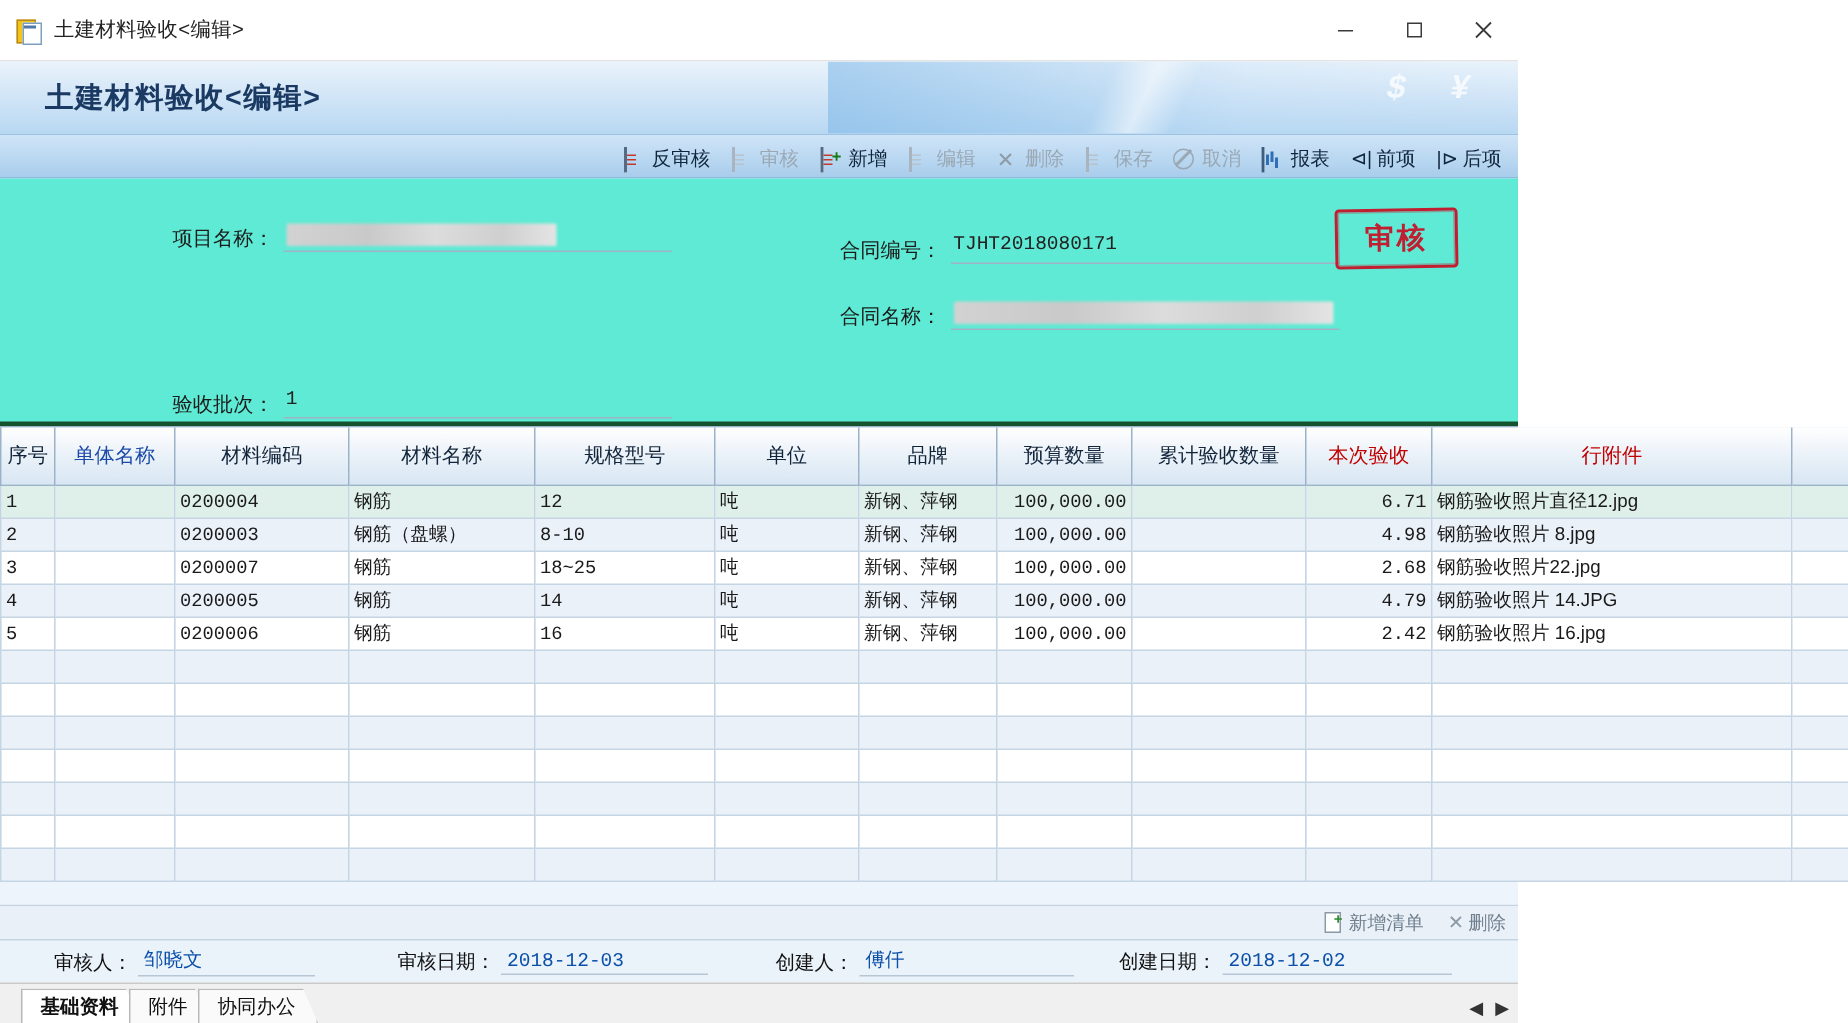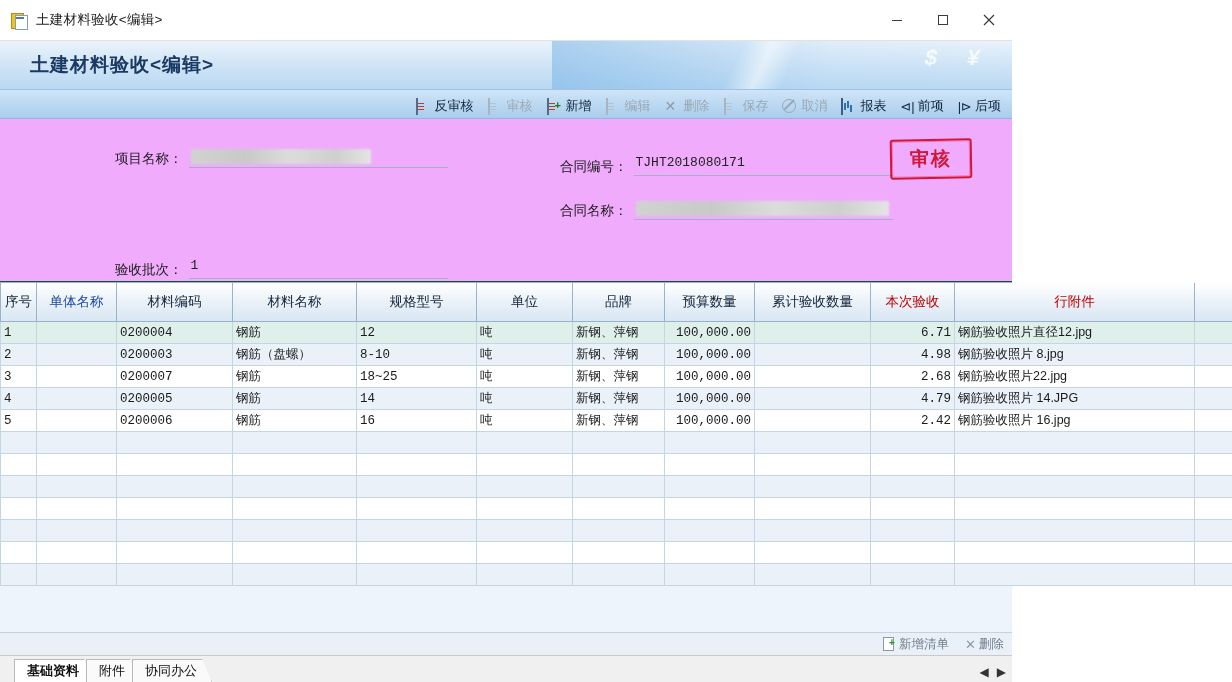--- a/index.html
+++ b/index.html
@@ -69,21 +69,21 @@
   .ico-plus{position:absolute;left:8px;top:2px;color:#1a7a1a;font-size:11px;line-height:9px;font-weight:bold;}
   .ico-x{position:absolute;left:0;top:0;color:#8e9aa5;font-size:14px;line-height:15px;}
   .ico-ban{position:absolute;left:0;top:0;width:12px;height:12px;border:1.6px solid #9aa8b4;border-radius:50%;}
   .ico-ban:after{content:"";position:absolute;left:-1px;top:4px;width:14px;height:1.6px;background:#9aa8b4;transform:rotate(-45deg);}
   .ico-rep{width:13px;height:13px;background:#fff;border:1px solid #3b5d80;}
   .ico-rep:after{content:"";position:absolute;left:3px;top:4px;width:2px;height:7px;background:#2e6fb5;box-shadow:3px -2px 0 #2e6fb5,6px 2px 0 #2e6fb5;}
   .arrw{font-size:13px;margin-right:3px;}
 
   
   .form-area{
-    position:relative;height:162px;background:#f0abfc;border-bottom:1px solid #14532d;
+    position:relative;height:162px;background:#5eead4;border-bottom:3px solid #14532d;
   }
   .fld{position:absolute;display:flex;align-items:flex-end;}
   .fld .lbl{font-size:13.5px;color:#1b1b1b;margin-right:6px;white-space:nowrap;}
   .fld .val{
     border-bottom:1px solid #9fb3c4;min-width:120px;height:19px;
     font-size:13px;color:#222;padding:0 2px 1px 2px;font-family:"Liberation Mono","DejaVu Sans Mono",monospace;
   }
   .blurred{
     background:linear-gradient(90deg,#d2d2d2 0%,#c9c9c9 30%,#dcdcdc 55%,#cfcfcf 80%,#e4e4e4 100%);
     filter:blur(1.2px);height:15px;border-radius:1px;
@@ -488,20 +488,38 @@
           <span class="p">+</span>
         </span>
       <span>新增清单</span>
     </div>
     <div class="gb">
       <span class="gx">✕</span>
       <span>删除</span>
     </div>
   </div>
 
+  <div class="footer-info">
+    <div class="fi" style="margin-left:36px;">
+      <span class="k">审核人：</span>
+      <span class="v" style="min-width:110px;">邹晓文</span>
+    </div>
+    <div class="fi" style="margin-left:55px;">
+      <span class="k">审核日期：</span>
+      <span class="v" style="min-width:130px;">2018-12-03</span>
+    </div>
+    <div class="fi" style="margin-left:45px;">
+      <span class="k">创建人：</span>
+      <span class="v" style="min-width:135px;">傅仟</span>
+    </div>
+    <div class="fi" style="margin-left:30px;">
+      <span class="k">创建日期：</span>
+      <span class="v" style="min-width:145px;">2018-12-02</span>
+    </div>
+  </div>
 
   <div class="tabbar">
     <div class="tab active" style="margin-left:14px;">
       <span>基础资料</span>
     </div>
     <div class="tab t-slant">
       <span>附件</span>
     </div>
     <div class="tab t-slant">
       <span>协同办公</span>

